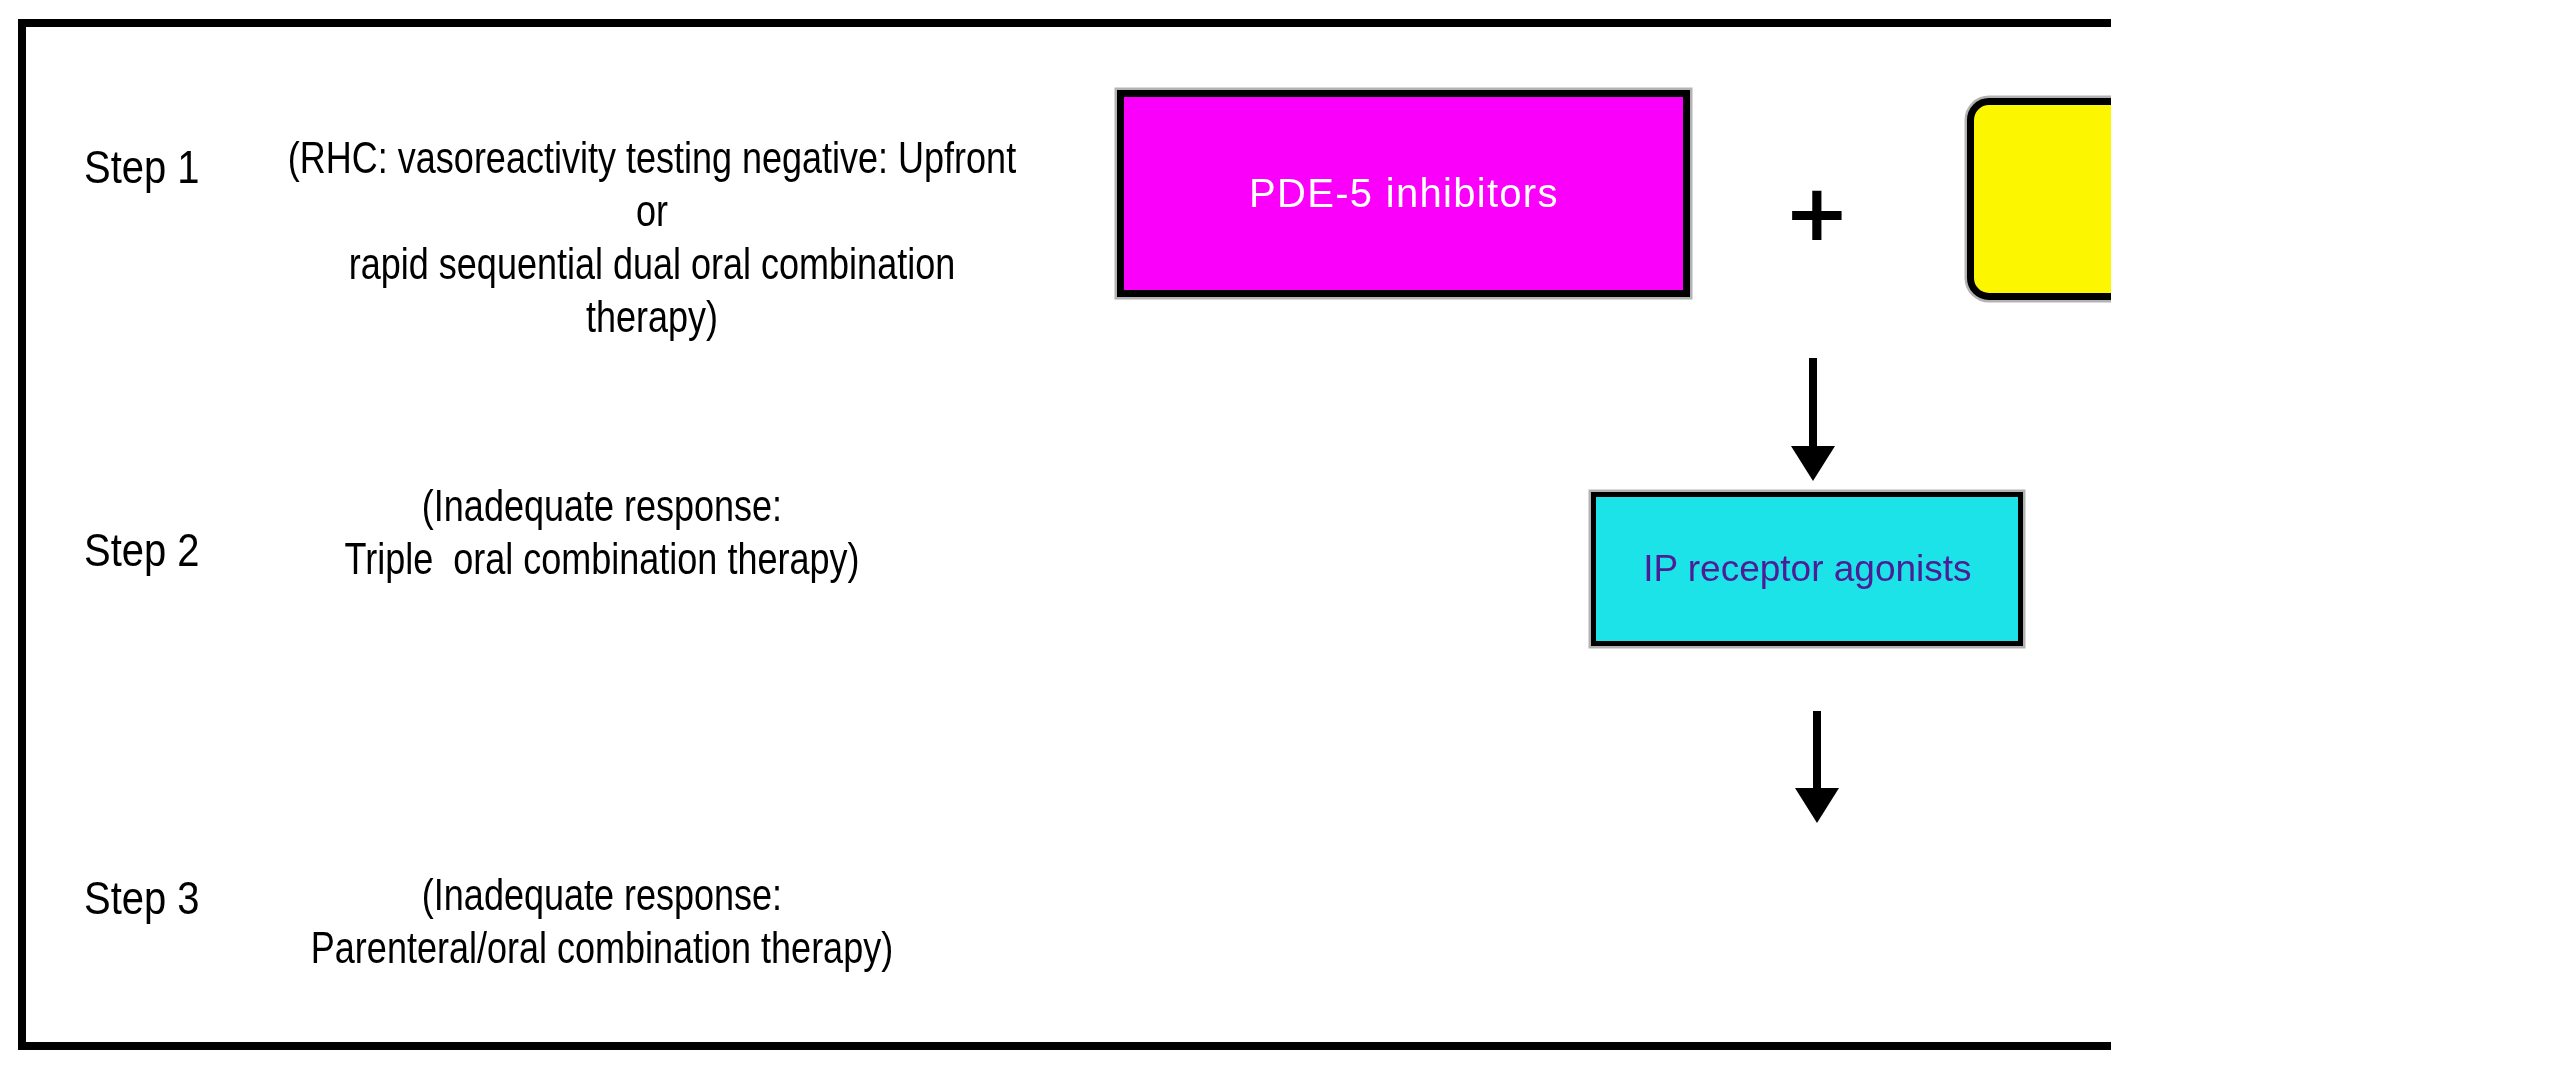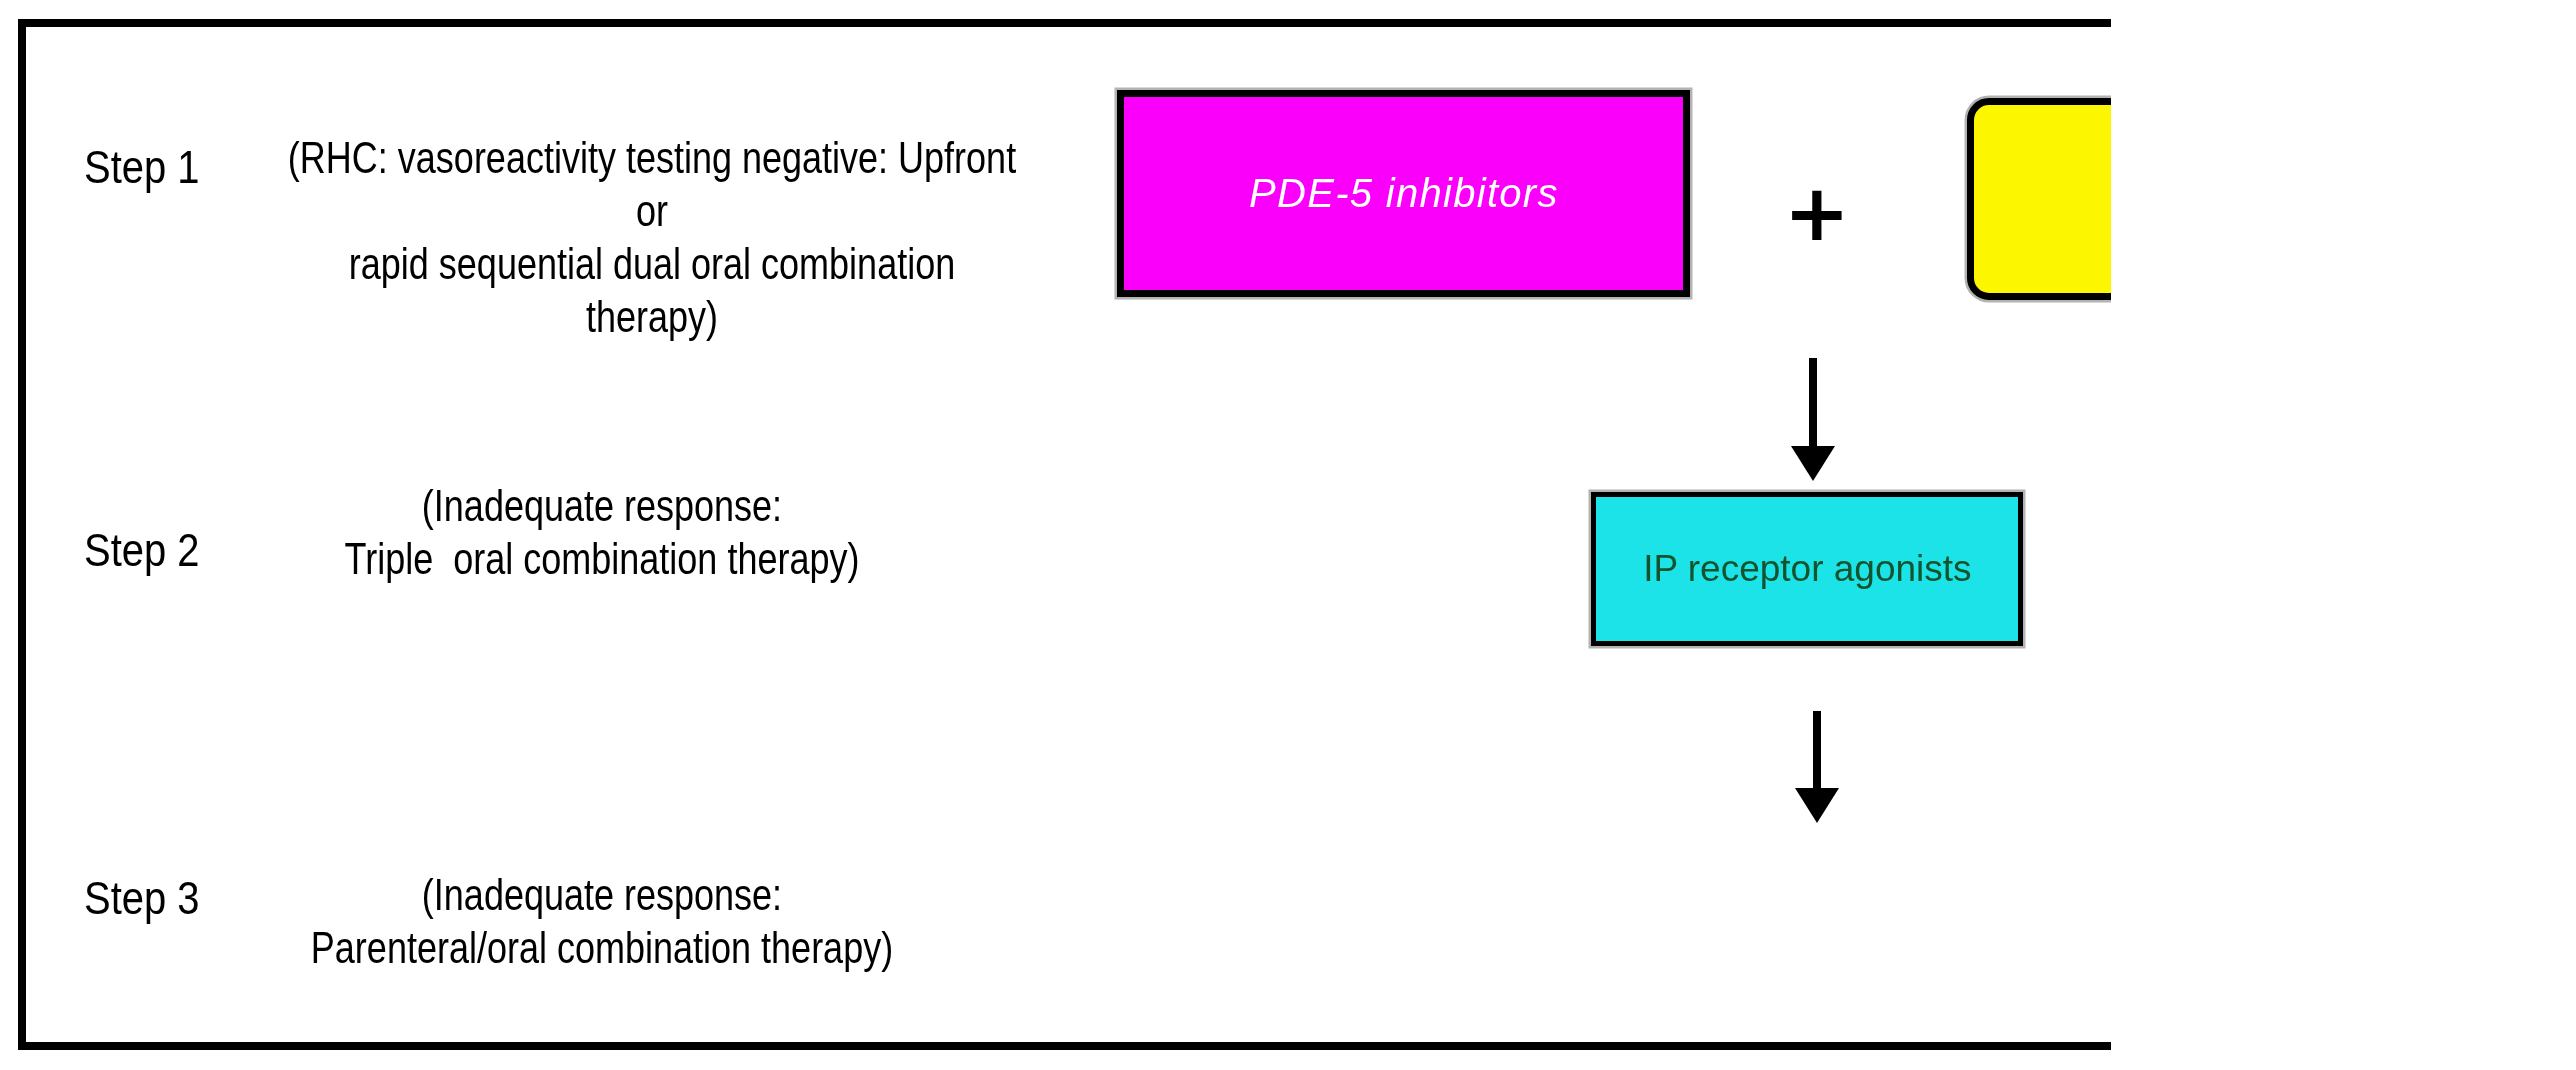--- a/index.html
+++ b/index.html
@@ -51,30 +51,30 @@
     align-items:center;
     justify-content:center;
     box-sizing:border-box;
     border:7.5px solid #000000;
     box-shadow:0 0 0 2.5px #b3b3b3;
     text-align:center;
   }
   .box-pde5{
     left:1091px; top:63px; width:573px; height:207px;
     background:#fa00fa; color:#ffffff;
-    font-size:40px; letter-spacing:1.3px;font-style:italic;
+    font-size:40px; letter-spacing:1.3px;
   }
   .box-era{
     left:1941px; top:71px; width:581px; height:202px;
     background:#fcf600; color:#000000;
     font-size:38px; letter-spacing:0.8px;border-radius:22px;
   }
   .box-ip{
     left:1565px; top:465px; width:432px; height:154px;
-    background:#1ce3e8; color:#14532d;
+    background:#1ce3e8; color:#4c1d95;
     font-size:37px; border-width:5.8px;
   }
   .box-prost{
     left:1490px; top:849px; width:586px; height:149px;
     background:#1b1be2; color:#ffffff;
     font-size:37px; line-height:48px; border-width:5.8px;
     white-space:pre-line;
   }
   .plus{
     position:absolute;

